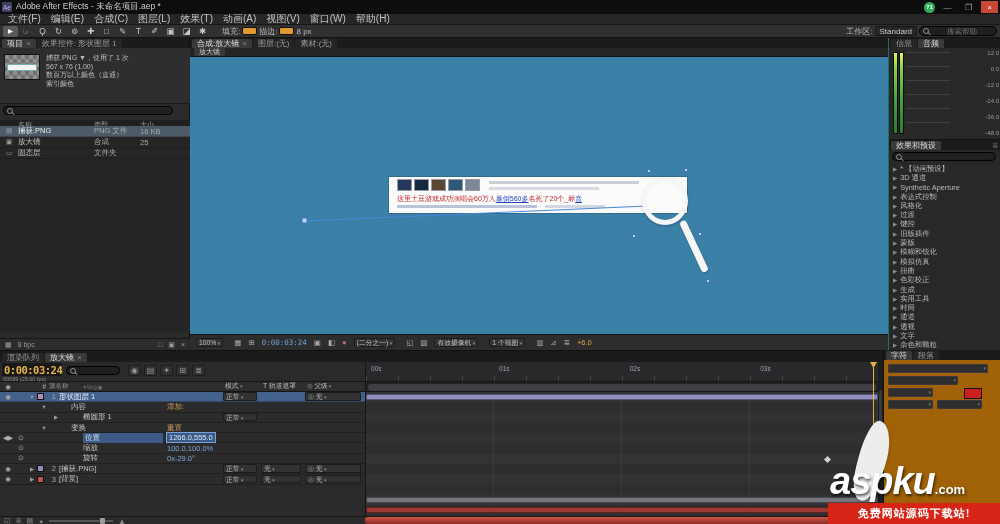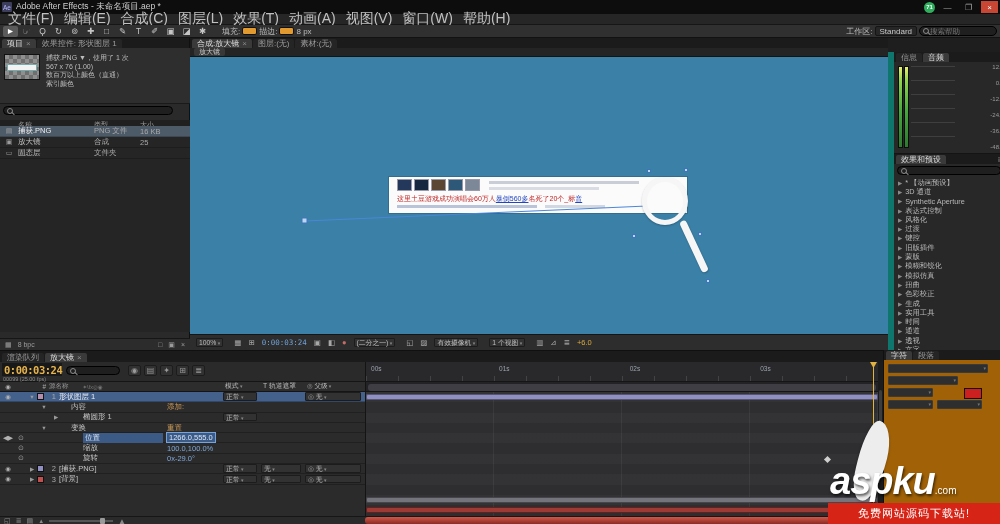--- a/index.html
+++ b/index.html
@@ -6,29 +6,29 @@
 html,body{width:1000px;height:524px}
 body{position:relative;background:#1e1e1e;font-family:"Liberation Sans","DejaVu Sans",sans-serif;color:#c4c4c4;font-size:9px;overflow:hidden}
 
 .titlebar{position:absolute;left:0;top:0;width:1000px;height:14px;background:#0d0d0d;display:flex;align-items:center;gap:4px;padding:0 2px;font-size:8.5px;color:#cfcfcf}
 .appicon{width:10px;height:10px;background:#3d3d5c;color:#b8b8ff;font-size:6.5px;display:flex;align-items:center;justify-content:center;border-radius:1px}
 .sp{flex:1}
 .badge{width:11px;height:11px;border-radius:50%;background:#2fae5d;color:#fff;font-size:6px;display:flex;align-items:center;justify-content:center;font-weight:bold}
 .winbtn{width:17px;height:12px;display:flex;align-items:center;justify-content:center;color:#aaa;font-size:8px}
 .winbtn.close{background:#c74634;color:#fff}
 
-.menubar{position:absolute;top:14px;left:0;right:0;height:11px;background:#262626;border-bottom:1px solid #161616;display:flex;align-items:center;font-size:14px;color:#c0c0c0;padding-left:3px}
+.menubar{position:absolute;top:14px;left:0;right:0;height:11px;background:#262626;border-bottom:1px solid #161616;display:flex;align-items:center;font-size:10px;color:#c0c0c0;padding-left:3px}
 .menu-item{padding:0 5px;cursor:default}
 
 .toolbar{position:absolute;top:25px;left:0;right:0;height:13px;background:#303030;border-bottom:1px solid #121212;display:flex;align-items:center;font-size:8px;color:#bdbdbd;padding:0 3px;gap:2px}
 .tool{width:15px;height:11px;display:flex;align-items:center;justify-content:center;font-size:8.5px;color:#c6c6c6;border-radius:2px}
 .tool.active{background:#5a5a5a;color:#fff}
 .tswatch{width:15px;height:8px;background:#e09a2f;border:1px solid #111;border-radius:2px}
 .tb-dd{background:#262626;border:1px solid #151515;padding:0 4px;height:10px;line-height:9px;border-radius:2px;color:#c8c8c8}
-.tb-search{width:78px;height:10px;background:#1f1f1f;border:1px solid #000;border-radius:5px;display:flex;align-items:center;padding:0 3px;gap:1px}
+.tb-search{width:78px;height:10px;background:#1f1f1f;border:1px solid #000;border-radius:5px;display:flex;align-items:center;padding:0 3px;gap:18px}
 .tb-search input{background:transparent;border:0;outline:0;color:#aaa;font-size:7.5px;width:62px;font-family:inherit}
 .magicon{width:6px;height:6px;border:1px solid #8a8a8a;border-radius:50%;position:relative;flex:none}
 .magicon::after{content:"";position:absolute;width:4px;height:1px;background:#8a8a8a;right:-3px;bottom:-1px;transform:rotate(45deg)}
 
 .ptabs{display:flex;gap:1px;background:#1b1b1b;align-items:flex-end;height:10px;padding-left:2px}
 .ptab{background:#252525;color:#9a9a9a;padding:0 5px;height:9px;line-height:9px;font-size:8px;border-radius:2px 2px 0 0;display:flex;gap:3px;white-space:nowrap}
 .ptab.active{background:#3a3a3a;color:#ddd}
 .tabx:empty{display:none}
 .tabx{color:#888}
 .pmenu{margin-left:auto;margin-right:3px;color:#777;font-size:7px}
@@ -65,21 +65,21 @@
 .bsub2{position:absolute;left:156px;top:28px;width:60px;height:3px;background:#d2d8e2}
 .mring{position:absolute;left:452px;top:120px;width:46px;height:48px;border:5px solid #f6f6f6;border-radius:50%;box-shadow:0 1px 2px rgba(0,0,0,.25)}
 .mhandle{position:absolute;left:490px;top:164px;width:7px;height:56px;background:#f6f6f6;border-radius:4px;transform:rotate(-25deg);transform-origin:3px 3px;box-shadow:0 1px 2px rgba(0,0,0,.25)}
 .hdot{position:absolute;width:4px;height:4px;background:#bcd6f2;border:1px solid #3e74b8}
 .vstatus{position:absolute;left:0;top:296px;width:698px;height:16px;background:#2d2d2d;border-top:1px solid #151515;display:flex;align-items:center;gap:7px;padding:0 6px;font-size:7.5px;color:#a8a8a8;white-space:nowrap;overflow:hidden}
 .vseg.dd::after{content:" ▾";font-size:6px;color:#888}
 .vseg.tc{color:#6fa0d8;font-family:"DejaVu Sans Mono",monospace}
 .vseg.exp{color:#d9a93e}
 .vseg.rgb{color:#c86a6a}
 
-.rightcol{position:absolute;left:888px;top:52px;width:112px;height:312px;background:#f0abfc;border-left:6px solid #0f766e}
+.rightcol{position:absolute;left:888px;top:38px;width:112px;height:312px;background:#f0abfc;border-left:1px solid #0f766e}
 .audiom{position:absolute;left:0;top:10px;width:112px;height:92px;background:#282828;border-bottom:1px solid #141414}
 .mbar{position:absolute;top:4px;width:5px;height:82px;background:linear-gradient(180deg,#e8f06a 0%,#8cd34a 18%,#46a83c 55%,#2c7a2e 100%);border:1px solid #0c0c0c}
 .mticks{position:absolute;left:17px;top:4px;width:44px;height:82px;background:repeating-linear-gradient(180deg,#3f3f3f 0 1px,transparent 1px 14px)}
 .mlabels{position:absolute;right:2px;top:2px;height:86px;display:flex;flex-direction:column;justify-content:space-between;align-items:flex-end;font-size:6px;color:#9a9a9a}
 .fxpanel{position:absolute;left:0;top:102px;width:112px;height:210px;background:#282828}
 .fxsearch{position:absolute;left:3px;top:12px;width:104px;height:9px;background:#1f1f1f;border:1px solid #000;border-radius:5px;display:flex;align-items:center;gap:3px;padding:0 3px}
 .fxlist{position:absolute;left:0;top:24px;width:112px;height:186px;overflow:hidden}
 .fxrow{display:flex;align-items:center;height:9.3px;font-size:7.3px;color:#b8b8b8;padding-left:4px;gap:3px;white-space:nowrap}
 .fxrow .tw{color:#8a8a8a;font-size:5.5px}
 
@@ -136,22 +136,22 @@
 .redstrip{position:absolute;left:365px;top:166px;width:509px;height:7px;background:linear-gradient(180deg,#d0574a,#8c2b22);border-radius:3px}
 
 .charpanel{position:absolute;left:883px;top:350px;width:117px;height:174px;background:#a16207;border-left:1px solid #101010}
 .cbox{position:absolute;background:#2e2e2e;border:1px solid #3a3a3a;border-radius:1px;height:9px}
 .cbox::after{content:"▾";position:absolute;right:1px;top:0;font-size:5px;color:#777}
 .cswatch{position:absolute;left:80px;top:38px;width:18px;height:11px;border:1px solid #111}
 
 .wm-blob{position:absolute;left:858px;top:420px;width:28px;height:82px;background:#ededed;border-radius:45% 60% 55% 45%/55% 45% 60% 40%;transform:rotate(14deg);z-index:54;box-shadow:0 1px 3px rgba(0,0,0,.3)}
 .wm-text{position:absolute;left:830px;top:460px;z-index:55;color:#fff;text-shadow:1px 2px 3px rgba(0,0,0,.65);white-space:nowrap}
 .wm-brand{font-size:38px;font-weight:bold;font-style:italic;letter-spacing:-1px}
-.wm-tld{font-size:10px;font-weight:normal}
-.wm-banner{position:absolute;left:828px;top:503px;width:172px;height:21px;background:#d62417;color:#fff;font-size:11px;font-weight:normal;display:flex;align-items:center;justify-content:center;z-index:56;letter-spacing:1px}
+.wm-tld{font-size:13px;font-weight:bold}
+.wm-banner{position:absolute;left:828px;top:503px;width:172px;height:21px;background:#d62417;color:#fff;font-size:11px;font-weight:bold;display:flex;align-items:center;justify-content:center;z-index:56;letter-spacing:1px}
 </style>
 </head>
 <body>
 
 <div class="titlebar">
   <span class="appicon">Ae</span>
   <span>Adobe After Effects - 未命名项目.aep *</span>
   <span class="sp"></span>
   <span class="badge">71</span>
   <span class="winbtn">—</span>

